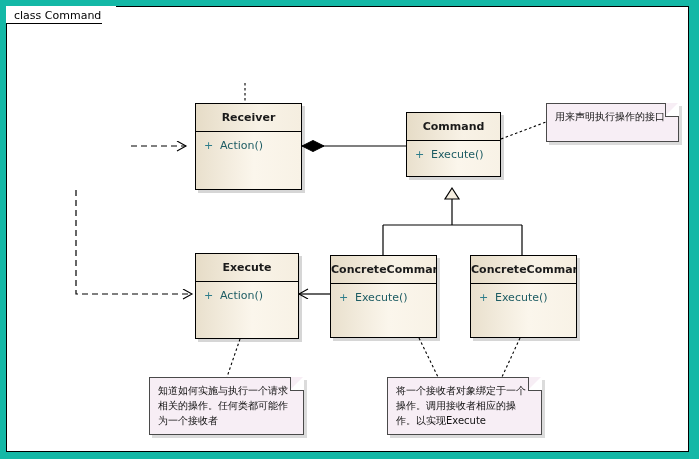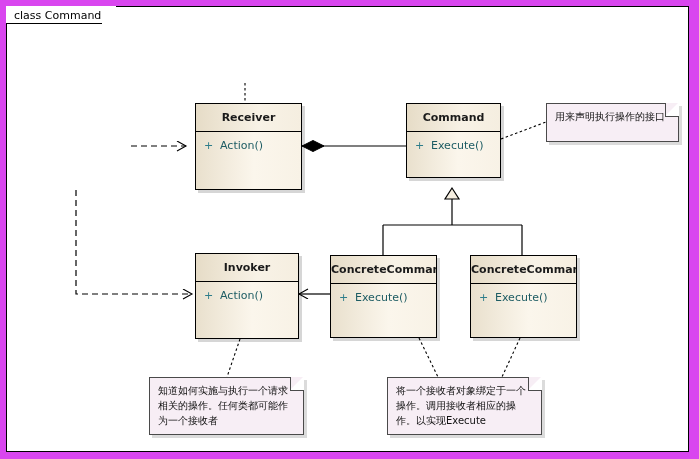--- a/index.html
+++ b/index.html
@@ -7,21 +7,21 @@
     padding: 0;
     background: #ffffff;
   }
   body {
     font-family: "DejaVu Sans", "Liberation Sans", sans-serif;
   }
   #canvas {
     position: relative;
     width: 699px;
     height: 459px;
-    background: #d946ef;
+    background: #14b8a6;
     overflow: hidden;
   }
 
   
   #frame {
     position: absolute;
     left: 6px;
     top: 6px;
     width: 683px;
     height: 446px;
@@ -215,31 +215,31 @@
 
   <div class="umlclass" style="left:195px; top:103px; width:107px; height:87px;">
     <div class="cls-header">Receiver</div>
     <div class="cls-body">
       <div class="member">
         <span class="vis">+</span><span class="mname">Action()</span>
       </div>
     </div>
   </div>
 
-  <div class="umlclass" style="left:406px; top:103px; width:95px; height:75px;">
+  <div class="umlclass" style="left:406px; top:112px; width:95px; height:65px;">
     <div class="cls-header">Command</div>
     <div class="cls-body">
       <div class="member abstract">
         <span class="vis">+</span><span class="mname">Execute()</span>
       </div>
     </div>
   </div>
 
   <div class="umlclass" style="left:195px; top:253px; width:104px; height:86px;">
-    <div class="cls-header">Invoker</div>
+    <div class="cls-header">Execute</div>
     <div class="cls-body">
       <div class="member">
         <span class="vis">+</span><span class="mname">Action()</span>
       </div>
     </div>
   </div>
 
   <div class="umlclass" style="left:330px; top:255px; width:107px; height:83px;">
     <div class="cls-header">ConcreteCommandA</div>
     <div class="cls-body">

